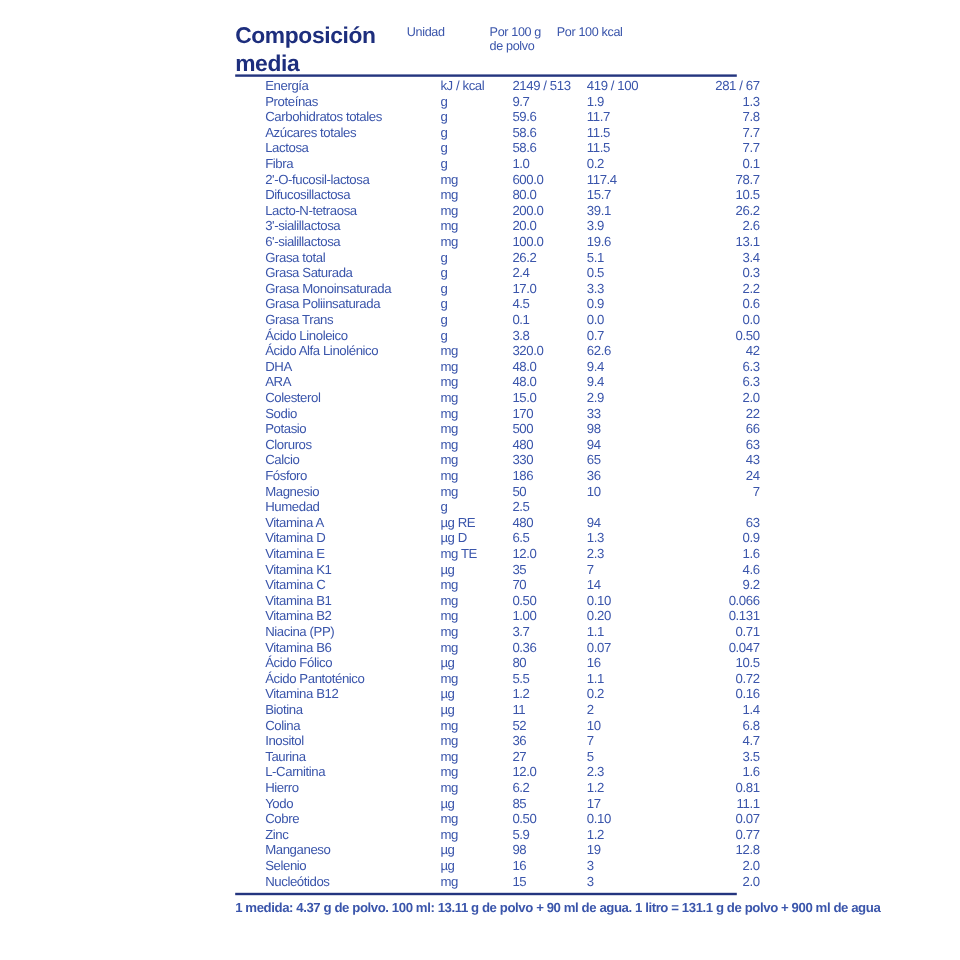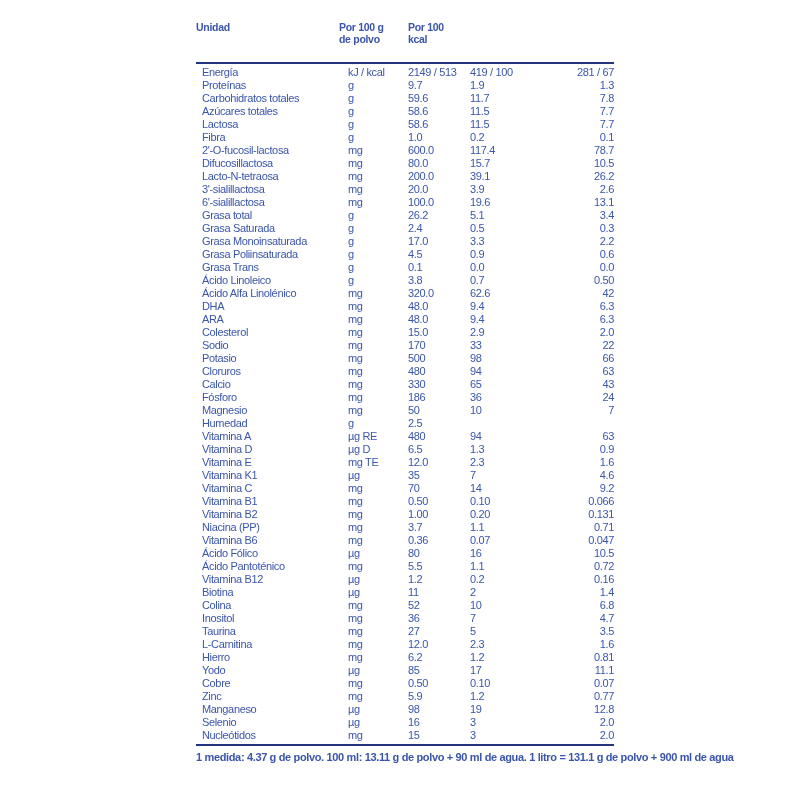--- a/index.html
+++ b/index.html
@@ -31,28 +31,28 @@
   .title {
     font-size: 19px;
     font-weight: 700;
     line-height: 23px;
     letter-spacing: -0.3px;
     color: var(--title, #1d2e7d);
     padding-top: 5px;
   }
   .colhead {
     font-size: 10.5px;
-    font-weight: 700;
+    font-weight: 400;
     line-height: 11.5px;
     letter-spacing: -0.3px;
     padding-top: 8px;
   }
   .colhead.c2 { padding-left: 0px; }
   
-  .rows { margin-top: 2px; }
+  .rows { margin-top: 2px; margin-left: 19px; }
   .row {
     display: grid;
     grid-template-columns: 143px 69px 56px 63px 87px;
     height: 13px;
     font-size: 11px;
     line-height: 13px;
     letter-spacing: -0.35px;
     white-space: nowrap;
   }
   .row > div:nth-child(1) { padding-left: 6px; }
@@ -73,20 +73,24 @@
     color: var(--body-text, #3a55ab);
     text-align: right;
   }
 </style>
 </head>
 <body>
 
 <div class="sheet">
 
   <div class="grid header-block">
+    <div class="title">
+      <div>Composición</div>
+      <div>media</div>
+    </div>
     <div class="colhead c2">
       <div>Unidad</div>
     </div>
     <div class="colhead">
       <div>Por 100 g</div>
       <div>de polvo</div>
     </div>
     <div class="colhead">
       <div>Por 100 kcal</div>
     </div>

